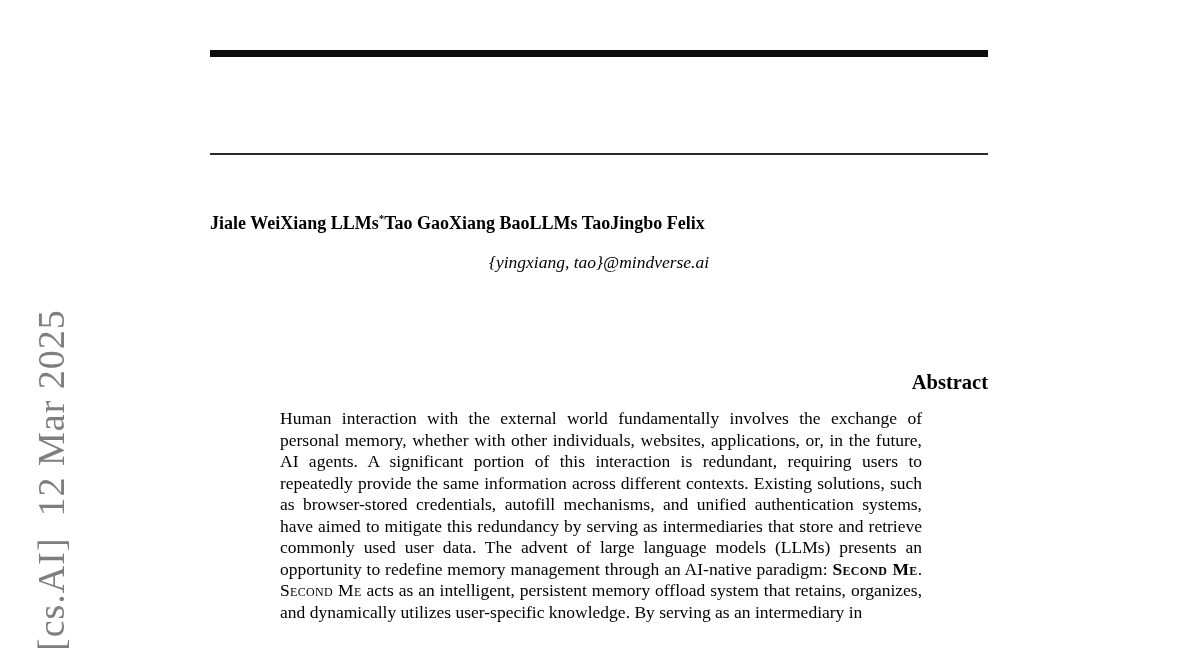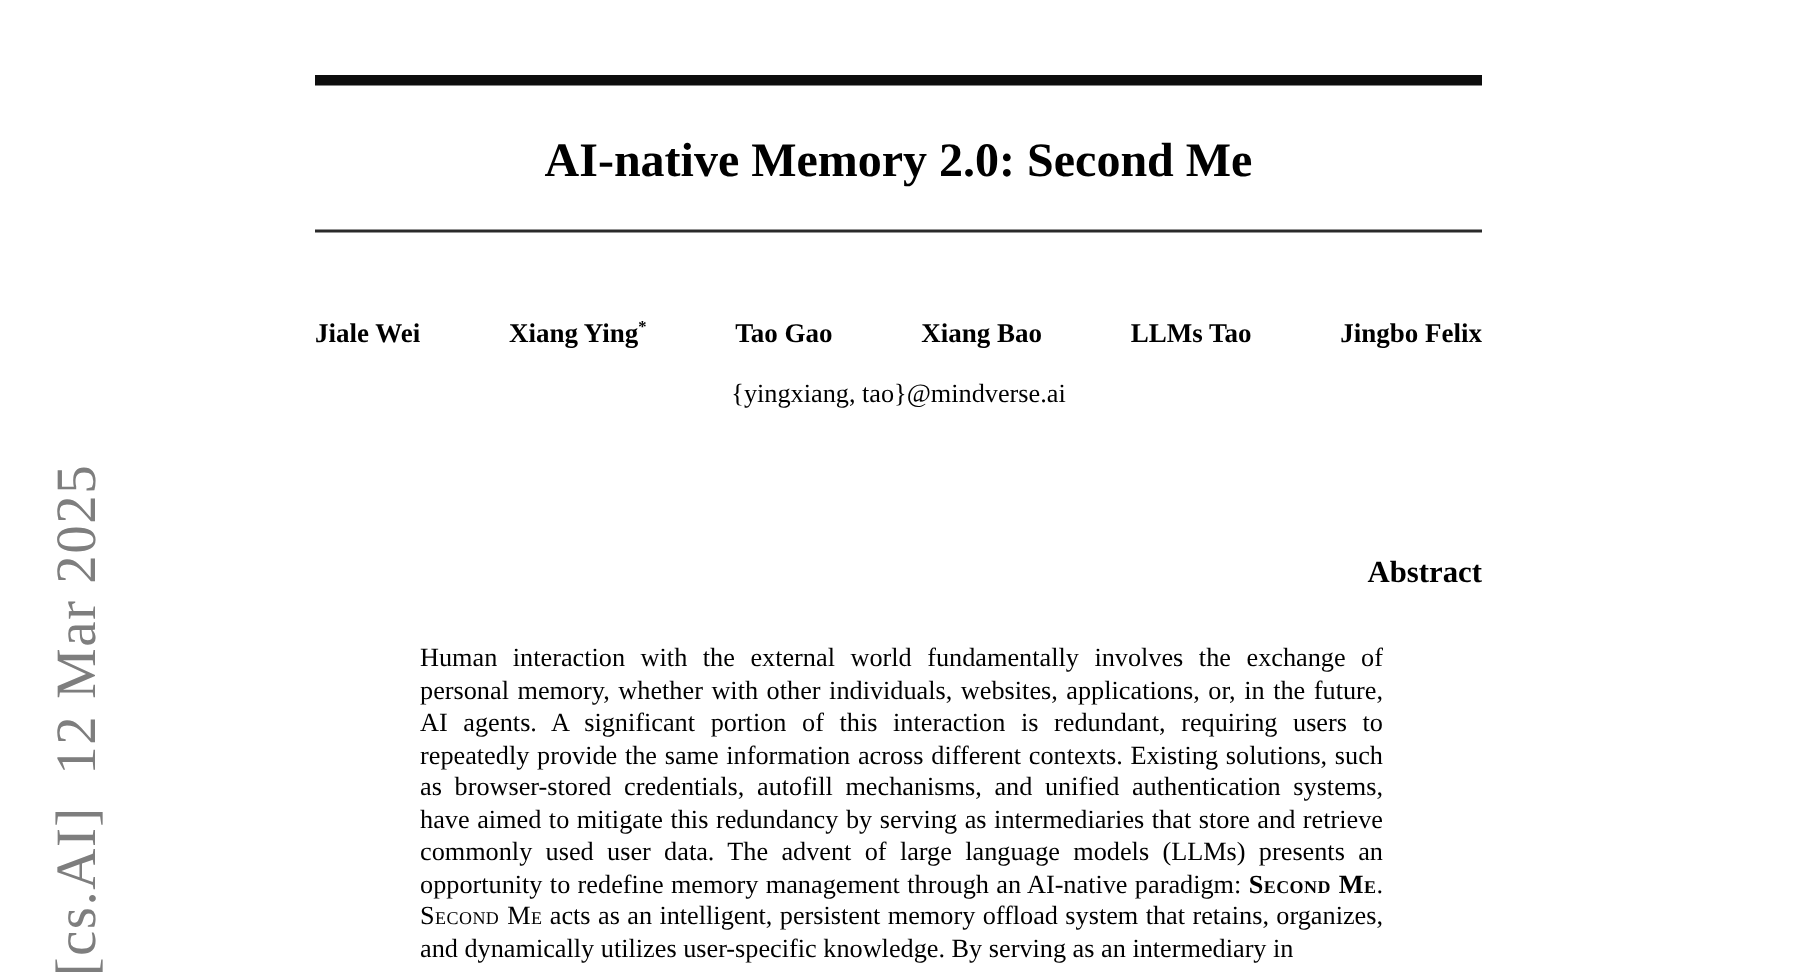--- a/index.html
+++ b/index.html
@@ -55,35 +55,35 @@
     font-size: 32px;
     font-weight: bold;
     line-height: 38px;
   }
   .authors {
     position: absolute;
     top: 206px;
     left: 0;
     width: 778px;
     display: flex;
-    justify-content: space-between;
-    column-gap: 24px;
+    justify-content: flex-start;
     font-size: 18px;
     font-weight: bold;
     line-height: 24px;
   }
   .authors sup { font-size: 11px; font-weight: bold; }
   .email {
     position: absolute;
     top: 251px;
     left: 0;
     width: 778px;
     text-align: center;
     font-size: 17.5px;
     line-height: 22px;
+    font-style: italic;
   }
   .affiliation {
     position: absolute;
     top: 294px;
     left: 0;
     width: 778px;
     text-align: center;
     font-size: 17px;
     line-height: 22px;
   }
@@ -92,46 +92,45 @@
     top: 369px;
     left: 0;
     width: 778px;
     text-align: right;
     font-size: 20.5px;
     font-weight: bold;
     line-height: 26px;
   }
   .abstract-text {
     position: absolute;
-    top: 428px;
+    top: 408px;
     left: 70px;
     width: 642px;
     font-size: 17.5px;
     line-height: 21.5px;
     text-align: justify;
   }
   .sc { font-variant: small-caps; letter-spacing: 0.3px; }
   .sc-bold { font-variant: small-caps; font-weight: bold; letter-spacing: 0.3px; }
 </style>
 </head>
 <body>
 
 <div class="stamp">[cs.AI]  12 Mar 2025</div>
 
 <div class="content">
 
   <div class="rule-thick"></div>
 
-  <h1 class="paper-title">AI-native Memory 2.0: Second Me</h1>
 
   <div class="rule-thin"></div>
 
   <div class="authors">
     <span class="author"><span>Jiale Wei</span><sup></sup></span>
-    <span class="author"><span>Xiang Ying</span><sup>*</sup></span>
+    <span class="author"><span>Xiang LLMs</span><sup>*</sup></span>
     <span class="author"><span>Tao Gao</span><sup></sup></span>
     <span class="author"><span>Xiang Bao</span><sup></sup></span>
     <span class="author"><span>LLMs Tao</span><sup></sup></span>
     <span class="author"><span>Jingbo Felix</span><sup></sup></span>
   </div>
 
   <div class="email">{yingxiang, tao}@mindverse.ai</div>
 
 
   <div class="abstract-heading">Abstract</div>

